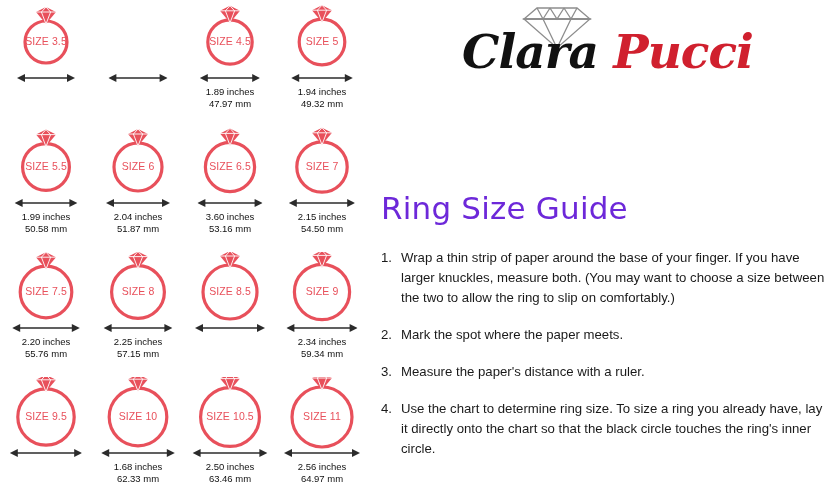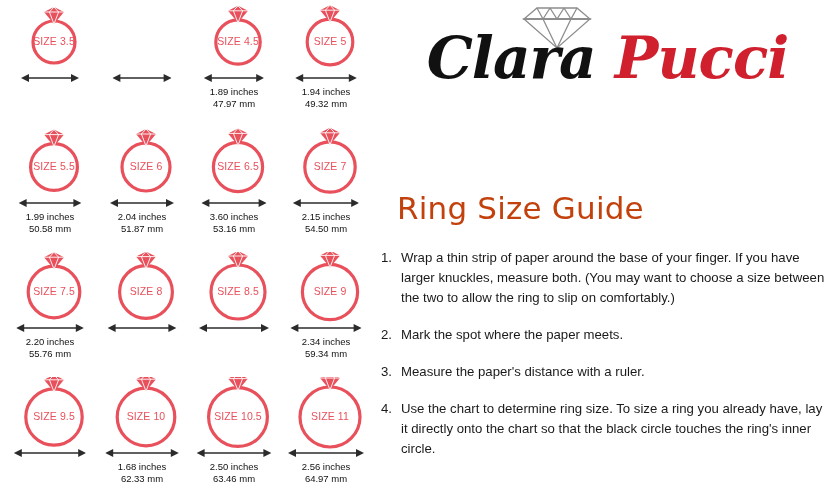--- a/index.html
+++ b/index.html
@@ -28,21 +28,20 @@
     width: 368px;
     height: 501px;
     display: grid;
     grid-template-columns: repeat(4, 92px);
     grid-template-rows: repeat(4, 125px);
   }
   .cell {
     position: relative;
     width: 92px;
     height: 125px;
-    padding-left: 8px;
   }
   .ring-wrap {
     position: relative;
     width: 92px;
     height: 74px;
   }
   .ring-svg {
     position: absolute;
     left: 50%;
     top: 2px;
@@ -96,40 +95,40 @@
     top: 2px;
   }
   .logo-text {
     position: absolute;
     left: 0;
     top: 22px;
     width: 455px;
     text-align: center;
     font-family: "DejaVu Serif", serif;
     font-style: italic;
-    font-size: 58px;
+    font-size: 47px;
     font-weight: bold;
     letter-spacing: -1px;
     white-space: nowrap;
   }
   .logo-clara { color: #111111; }
   .logo-pucci { color: #d0202e; }
 
   
   .guide {
     position: absolute;
     left: 381px;
     top: 190px;
     width: 450px;
   }
   .guide-title {
     font-size: 31px;
     font-weight: normal;
-    color: #c2410c;
-    margin: 0 0 22px 16px;
+    color: #6d28d9;
+    margin: 0 0 22px 0;
     letter-spacing: 0.2px;
     font-family: "DejaVu Sans", sans-serif;
   }
   .step {
     font-size: 13.2px;
     line-height: 20px;
     color: #1a1a1a;
     margin-bottom: 17px;
     display: flex;
   }
@@ -380,20 +379,24 @@
             </g>
           </svg>
           <div class="size-label">SIZE 8</div>
         </div>
         <div class="arrow-row">
           <svg class="arrow-svg" width="68.8" height="12" viewBox="0 0 68.8 12">
             <line x1="6" y1="6" x2="62.8" y2="6" stroke="#2b2b2b" stroke-width="1.6"></line>
             <path d="M0 6 L8 2 L8 10 Z" fill="#2b2b2b"></path>
             <path d="M68.8 6 L60.8 2 L60.8 10 Z" fill="#2b2b2b"></path>
           </svg>
+        </div>
+        <div class="meas">
+          <div>2.25 inches</div>
+          <div>57.15 mm</div>
         </div>
       </div>
       <div class="cell">
         <div class="ring-wrap">
           <svg class="ring-svg" width="92" height="74" viewBox="0 0 92 74">
             <circle cx="46" cy="40" r="27" fill="none" stroke="#e8505b" stroke-width="3.2"></circle>
             <g transform="translate(36,-1)" fill="#e8505b">
               <path d="M0 5 L10 0 L20 5 L10 17 Z"></path>
               <path d="M0 5 L20 5" stroke="#ffffff" stroke-width="0.9"></path>
               <path d="M5.4 5 L10 0" stroke="#ffffff" stroke-width="0.9"></path>

